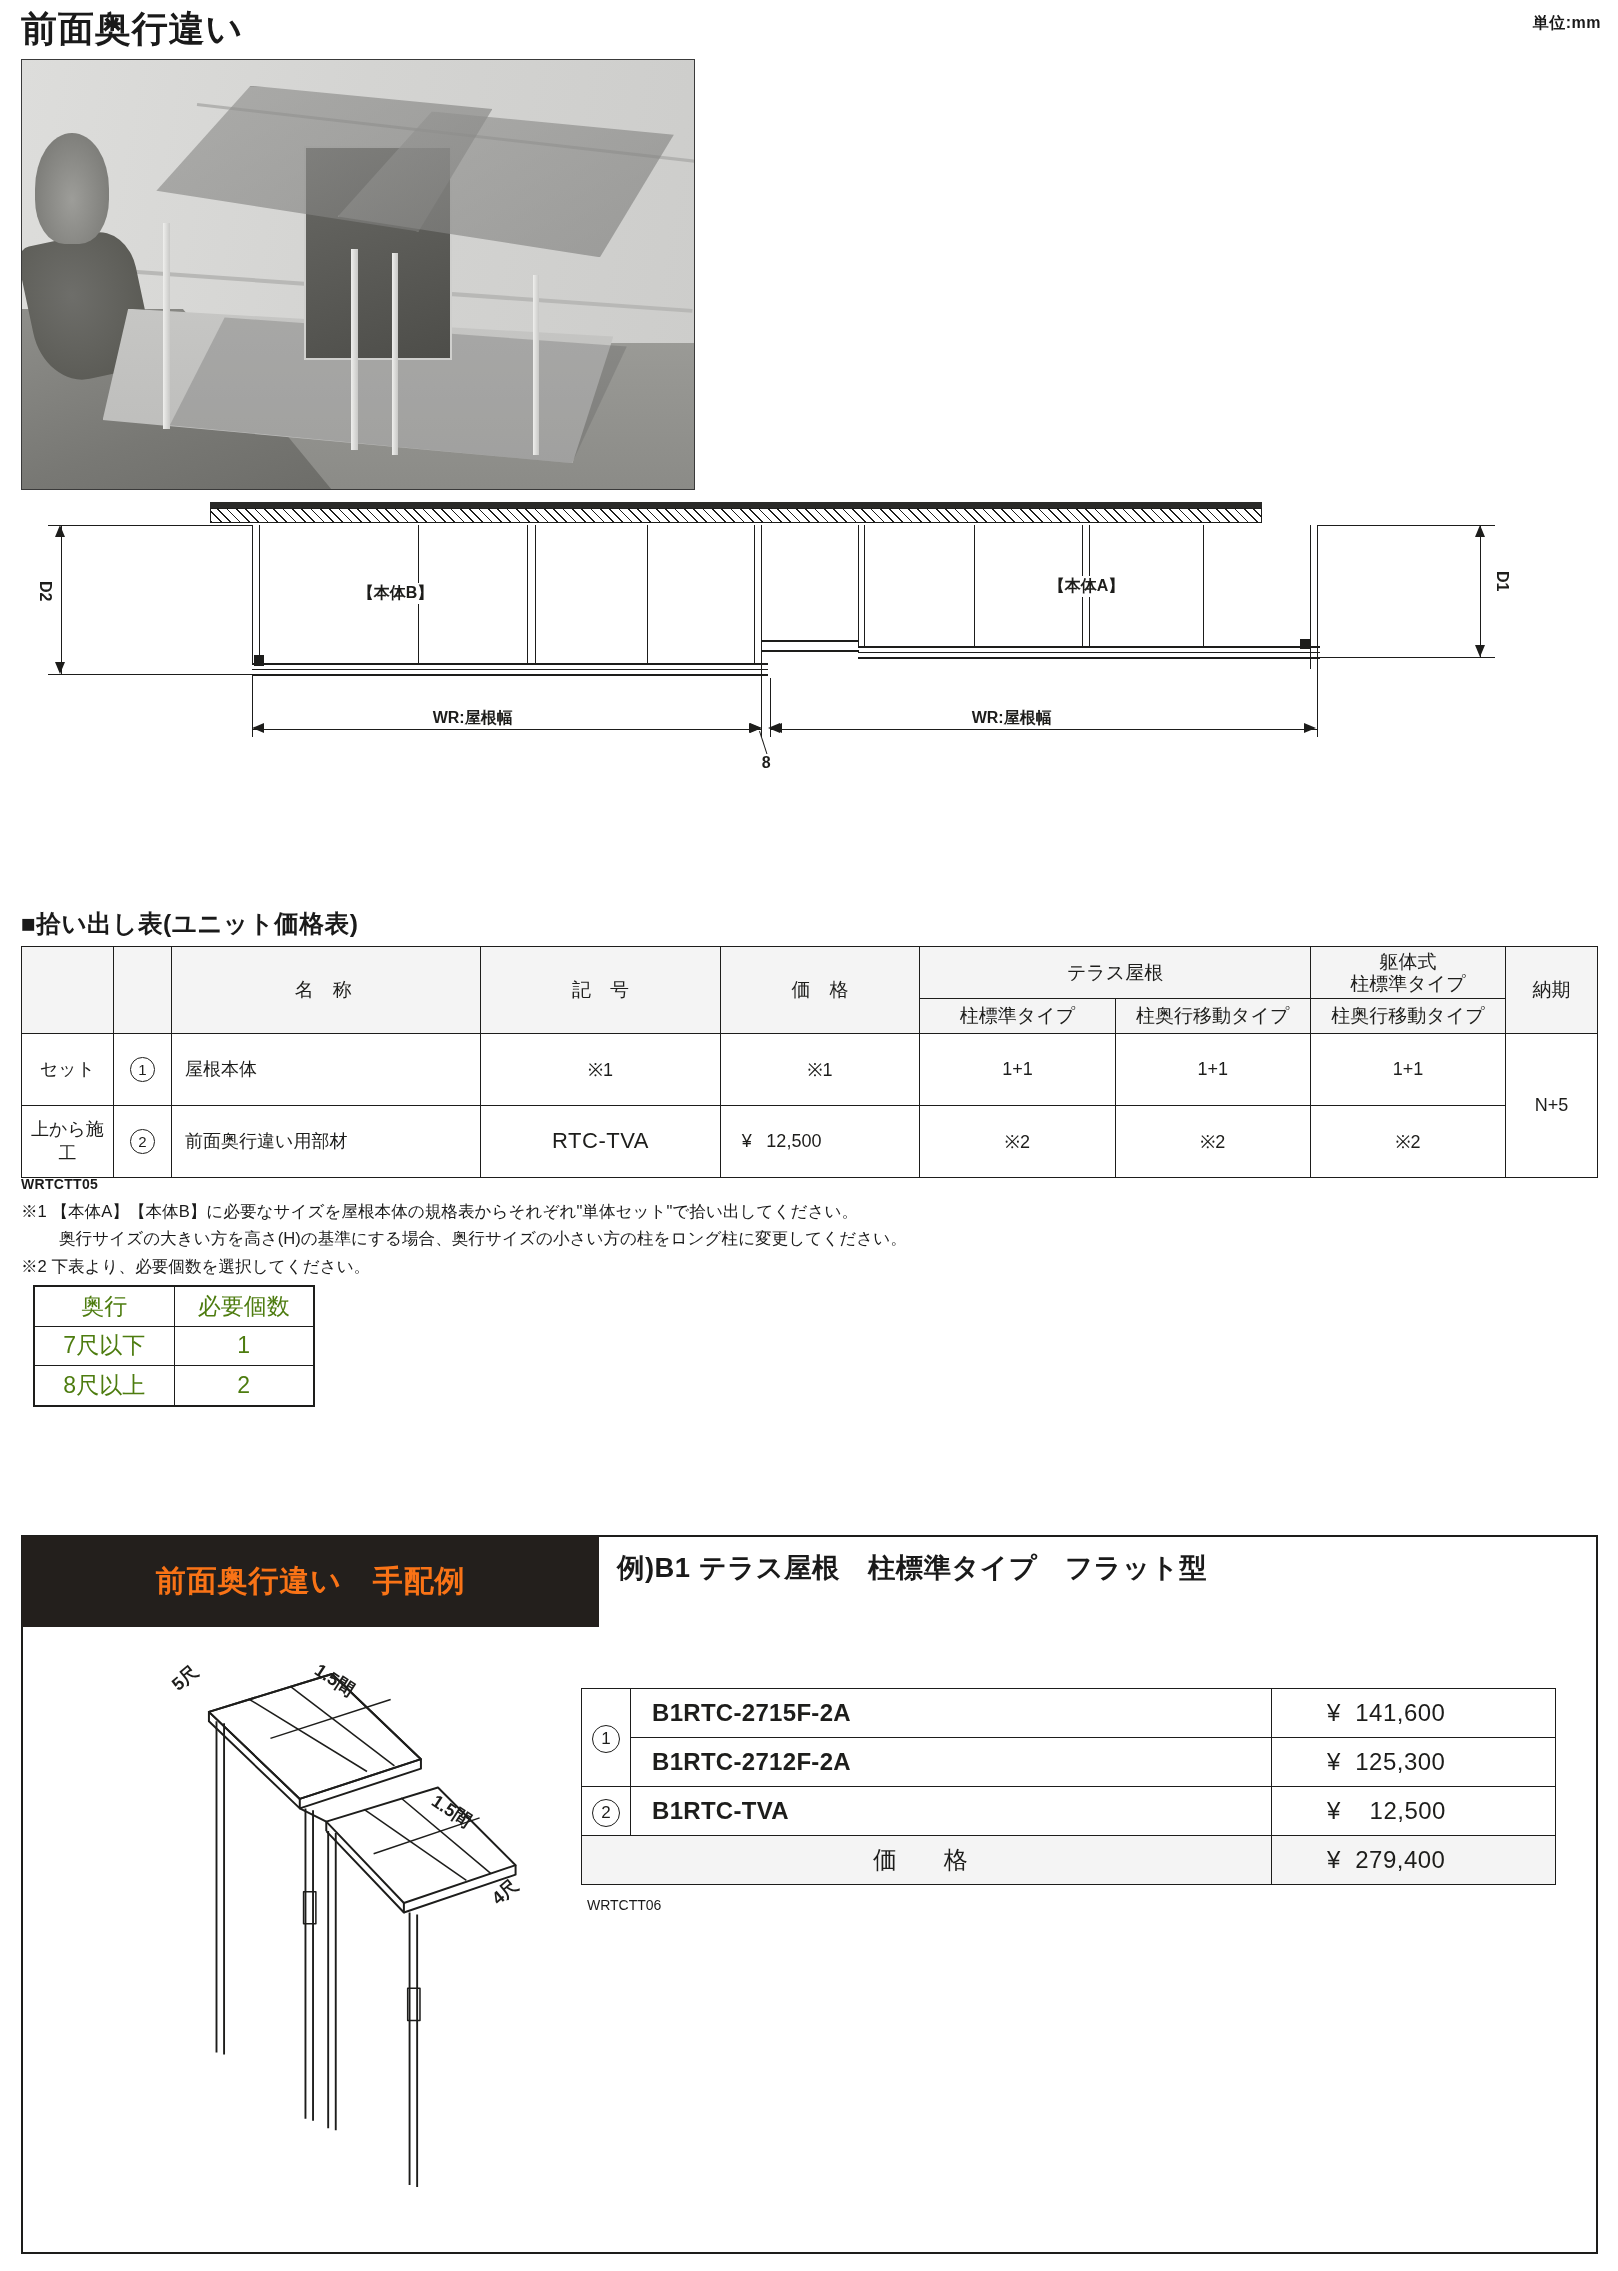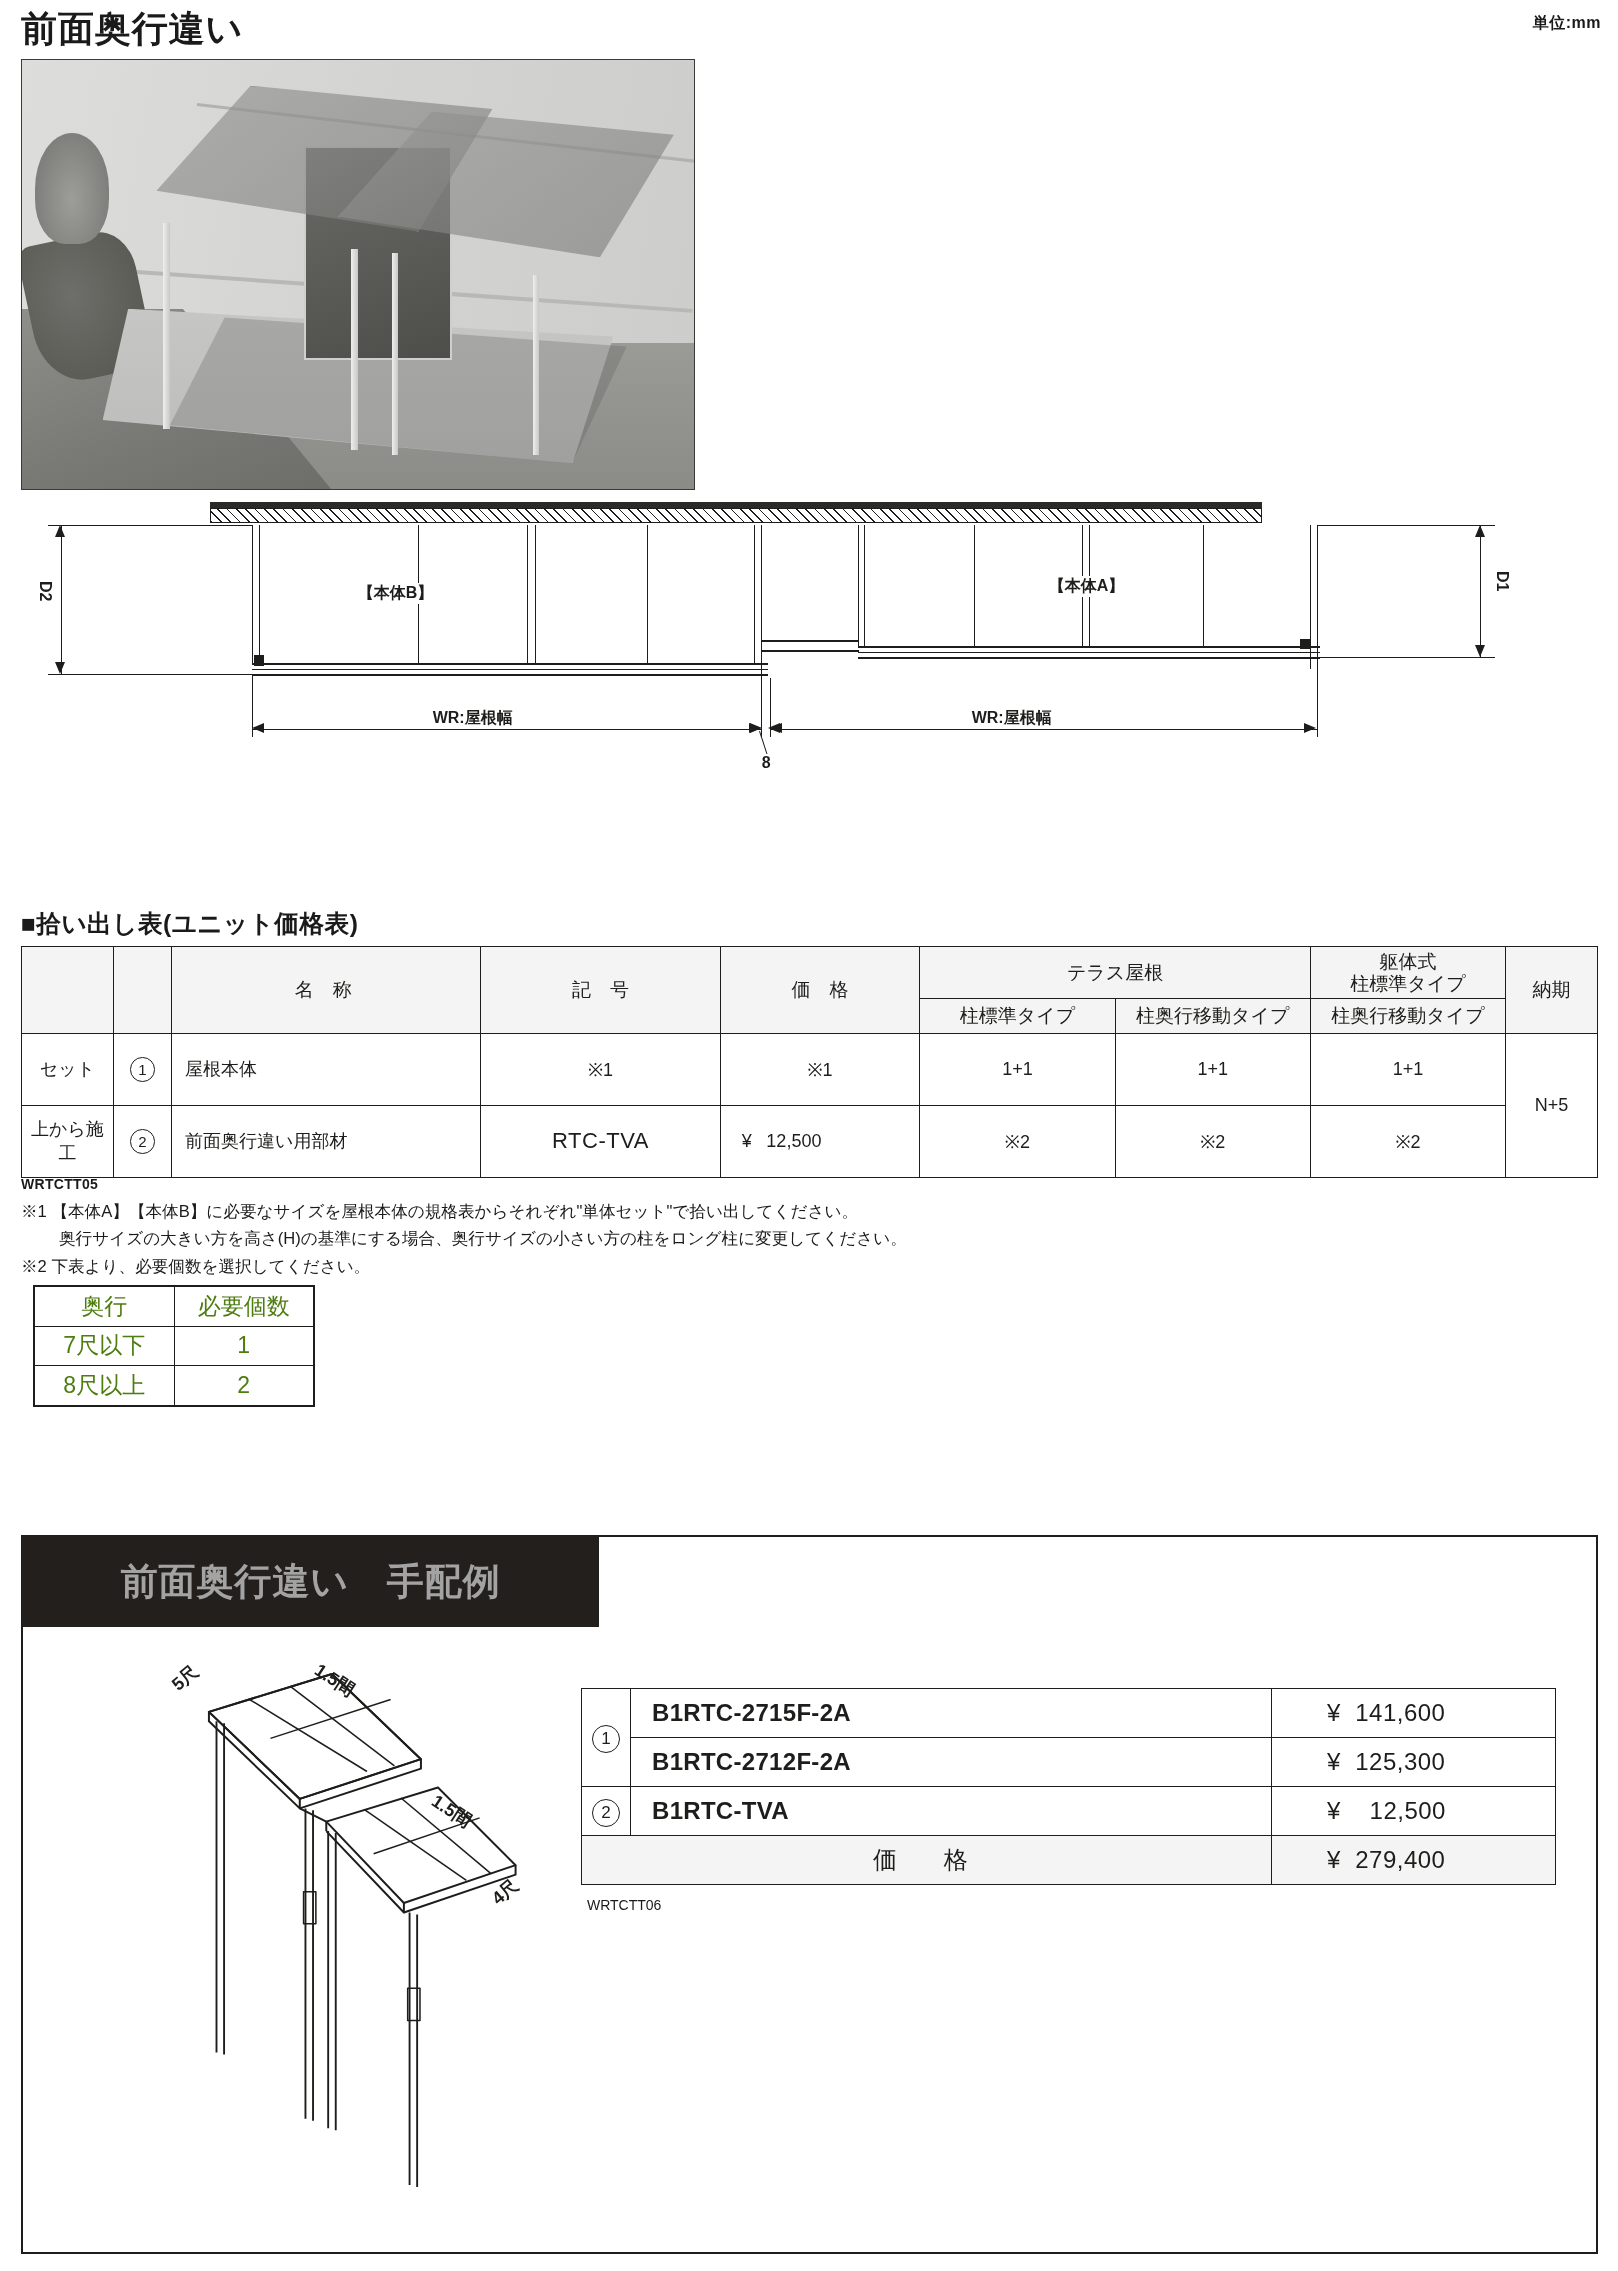--- a/index.html
+++ b/index.html
@@ -173,21 +173,21 @@
   
   #example-panel {
     left:21px; top:1535px; width:1577px; height:719px;
     border:2.4px solid #1d1d1b;
   }
   #example-banner {
     position:absolute; left:-0.9px; top:-0.9px; width:577px; height:91px;
     background:#231f1c; display:flex; align-items:center; justify-content:center;
   }
   #example-banner-text {
-    color:#a3a3a3; font-size:37px; font-weight:bold; letter-spacing:0.9px; white-space:nowrap;
+    color:#f97316; font-size:30px; font-weight:bold; letter-spacing:0.9px; white-space:nowrap;
   }
   #example-title-wrap { position:absolute; left:594px; top:13.2px; }
   #example-title1 { font-size:27.4px; font-weight:bold; letter-spacing:0.5px; white-space:nowrap; }
   #example-title2 { font-size:24px; font-weight:bold; margin-top:7.6px; letter-spacing:0.3px; white-space:nowrap; }
 
   
   #iso-drawing { position:absolute; left:114px; top:118px; width:530px; height:568px; }
   .iso-label {
     position:absolute; font-size:18px; font-weight:bold; color:#1d1d1b; white-space:nowrap;
   }
@@ -387,20 +387,21 @@
 </tbody>
   </table>
 
 <div class="abs" id="example-panel">
 
   <div id="example-banner">
     <span id="example-banner-text">前面奥行違い　手配例</span>
   </div>
 
   <div id="example-title-wrap">
+    <div id="example-title1">例)B1 テラス屋根　柱標準タイプ　フラット型</div>
   </div>
 
   <div id="iso-drawing">
     <svg width="530" height="568" viewBox="0 0 560 600">
       <g fill="none" stroke="#1d1d1b" stroke-width="2.1" stroke-linejoin="round">
 
         <polygon points="76,60 206,20 300,110 172,152" fill="#ffffff"></polygon>
         <polygon points="76,60 206,20 300,110 172,152" fill="none"></polygon>
 
         <polyline points="76,60 76,70 172,162 172,152"></polyline>

